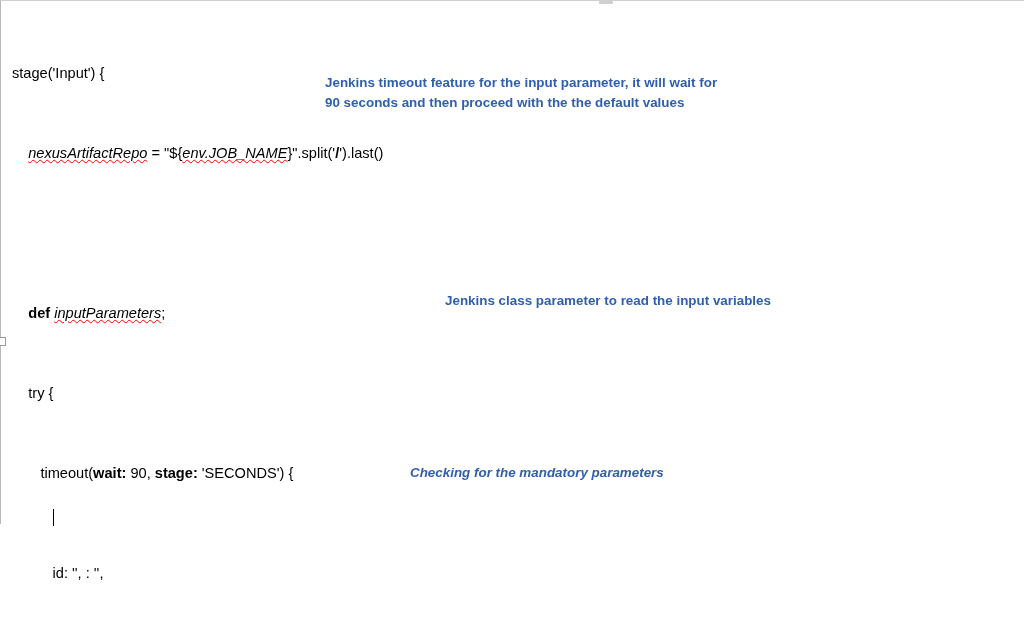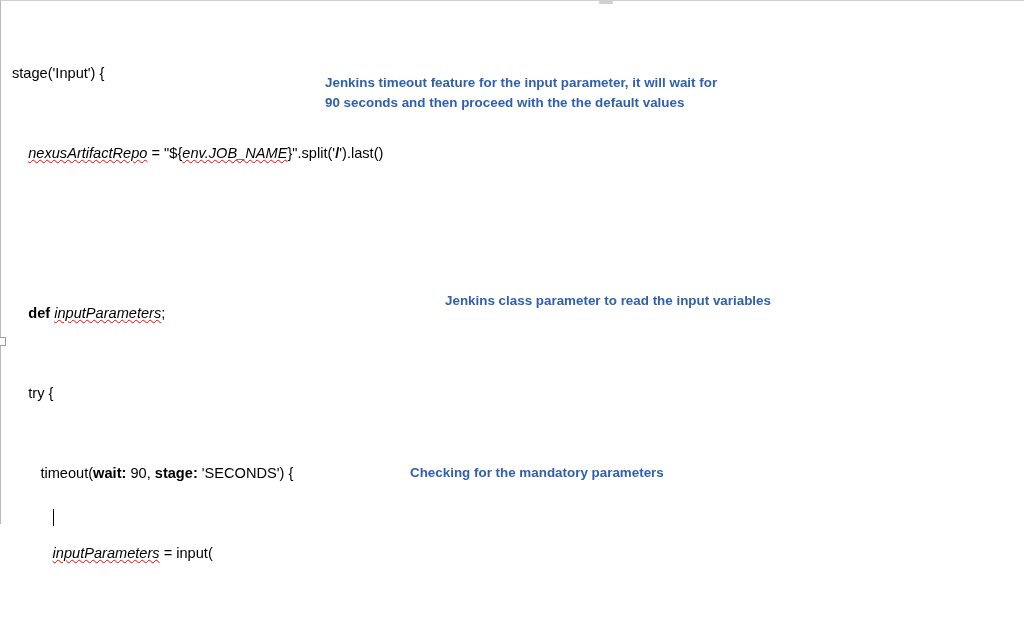--- a/index.html
+++ b/index.html
@@ -83,21 +83,21 @@
   .annot {
     position: absolute;
     color: #2f5fae;
     font-size: 13.4px;
     line-height: 19.5px;
     font-weight: 600;
     white-space: pre;
   }
   #annot-timeout { left: 324px; top: 72px; }
   #annot-class   { left: 422px; top: 290px; margin-left: 22px; }
-  #annot-mand    { left: 409px; top: 462px; }
+  #annot-mand    { left: 409px; top: 462px; font-style: italic; }
 
   
   #caret {
     position: absolute;
     left: 52px;
     top: 508px;
     width: 1px;
     height: 17px;
     background: #000000;
   }
@@ -117,21 +117,20 @@
     <div class="ln">    <span class="sp">nexusArtifactRepo</span> = "${<span class="sp">env.JOB_NAME</span>}".split('<b>/</b>').last()</div>
 
     <div class="ln blank"> </div>
 
     <div class="ln">    <b>def</b> <span class="sp">inputParameters</span>;</div>
 
     <div class="ln">    try {</div>
 
     <div class="ln">       timeout(<b>wait:</b> 90, <b>stage:</b> 'SECONDS') {</div>
 
-    <div class="ln">          <span class="sp">inputParameters</span> = input(</div>
 
     <div class="ln">          id: '', : '',</div>
 
     
 
     
 
     
 
     

